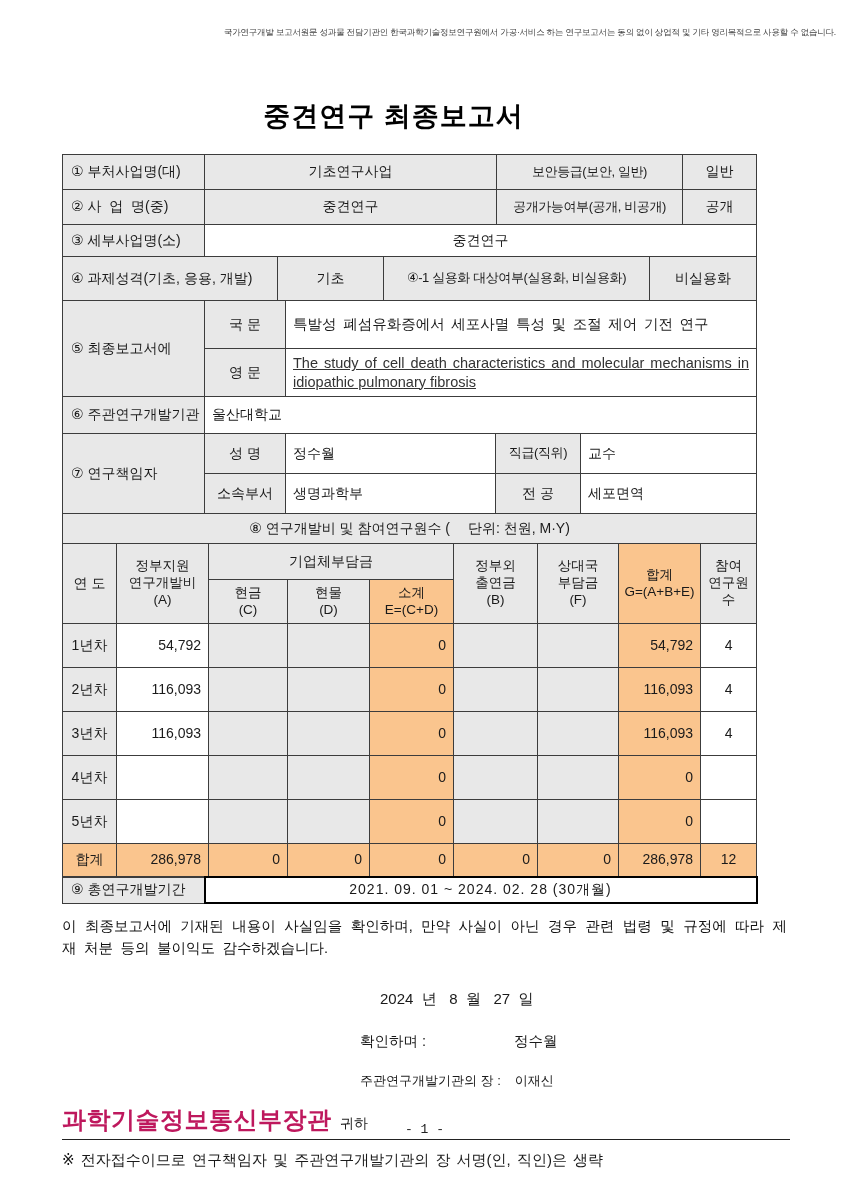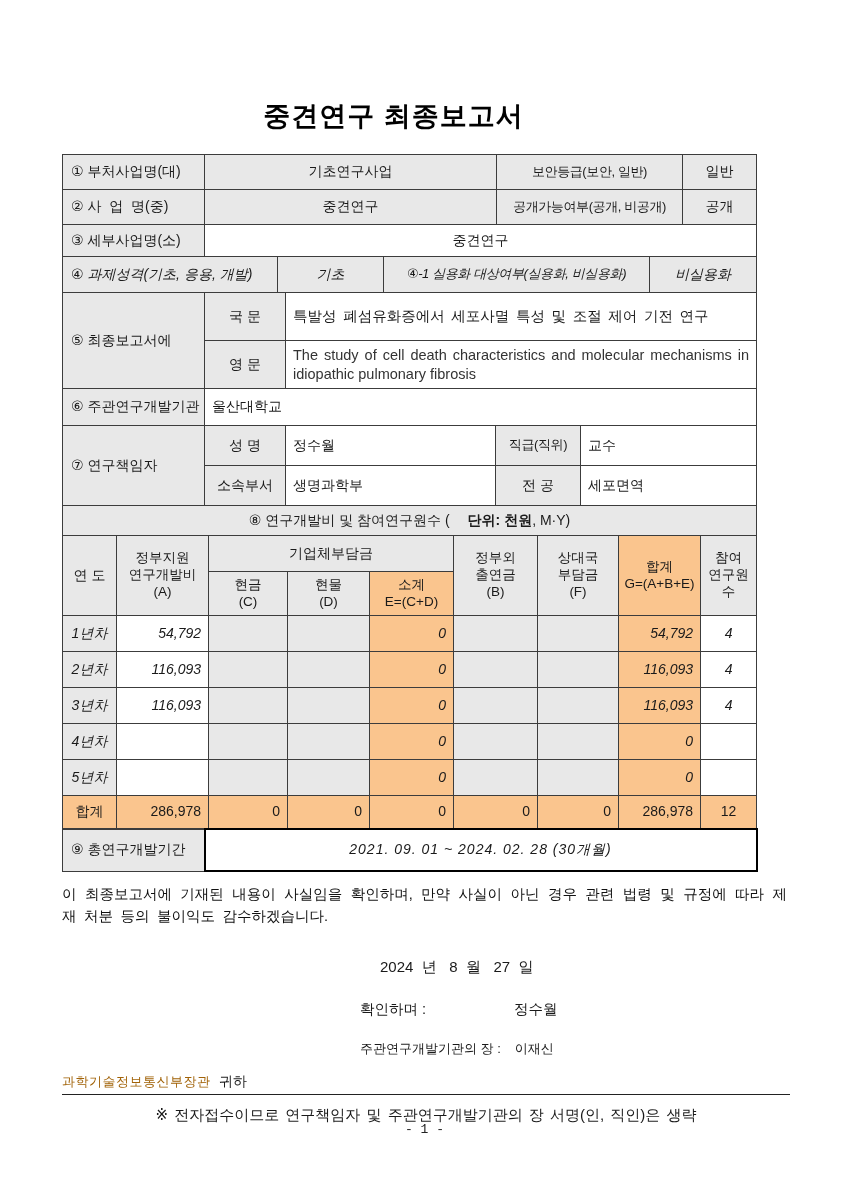--- a/index.html
+++ b/index.html
@@ -17,46 +17,47 @@
   .o{background:var(--orange,#FAC58E);}
   .w{background:#fff;}
   .c{text-align:center;}
   .r{text-align:right;padding-right:7px !important;}
   .lbl{text-align:left;padding-left:8px !important;}
   .lv{text-align:left;padding-left:7px !important;}
   .fs13{font-size:13px !important;letter-spacing:-0.4px;}
   .pre{white-space:pre-line;font-size:13.5px !important;}
   .just{text-align:justify;padding-left:7px !important;padding-right:7px !important;font-size:14.5px !important;}
   .korword{word-spacing:3px;font-family:Liberation Serif, serif;}
-  .h35{height:35px;} .h32{height:32px;} .h34{height:36px;font-style:italic;} .h48{height:48px;}
+  .h35{height:35px;} .h32{height:32px;} .h34{height:44px;} .h48{height:48px;}
   .h37{height:37px;} .h40{height:40px;} .h30{height:30px;} .h36{height:36px;}
-  .h44{height:44px;} .h33{height:33px;} .h42{height:42px;}
+  .h44{height:44px;} .h33{height:33px;} .h42{height:26px;}
   .thick{border:2px solid #000 !important;}
   .sec{font-size:14px !important;}
-  .sec b{font-weight:bold;margin-left:18px;}
+  .sec b{font-weight:normal;margin-left:18px;}
   .statement{margin-top:11px;width:725px;font-size:14.5px;line-height:1.55;
              text-align:justify;word-spacing:3.5px;color:#111;}
   .sig-date{margin-top:30px;margin-left:318px;font-size:15px;white-space:pre;}
   .sig-line1{margin-top:23px;margin-left:298px;font-size:14.5px;}
   .sig-line1 .nm{margin-left:88px;}
   .sig-line2{margin-top:21px;margin-left:298px;font-size:13px;}
   .sig-line2 .nm{margin-left:14px;}
   .recipient-line{margin-top:14px;}
-  .recipient{font-size:13px;font-weight:normal;letter-spacing:0.5px;color:#a16207;}
+  .recipient{font-size:24px;font-weight:bold;letter-spacing:0.5px;color:#be185d;}
   .gwiha{font-size:14px;margin-left:4px;}
   .rule{margin-top:3px;width:728px;border-top:1.6px solid #222;}
-  .note{margin-top:11px;font-size:15px;word-spacing:2px;text-align:center;}
+  .note{margin-top:11px;font-size:15px;word-spacing:2px;}
   .pagenum{position:absolute;top:1122px;left:0;width:849px;text-align:center;
            font-size:13px;font-family:"Liberation Mono","DejaVu Sans Mono",monospace;color:#222;}
 </style>
 </head>
 <body>
 
 <div class="page">
 
+  <div class="disclaimer">국가연구개발 보고서원문 성과물 전담기관인 한국과학기술정보연구원에서 가공·서비스 하는 연구보고서는 동의 없이 상업적 및 기타 영리목적으로 사용할 수 없습니다.</div>
 
   <h1 class="title">중견연구  최종보고서</h1>
 
   <div class="content">
 
     <table class="t">
       <colgroup>
           <col style="width:142px">
           <col style="width:292px">
           <col style="width:186px">
@@ -115,21 +116,21 @@
           <col style="width:471px">
         </colgroup>
       <tbody>
         <tr class="h48">
           <td class="g lbl" rowspan="2">⑤ 최종보고서에</td>
           <td class="g c">국 문</td>
           <td class="w just korword">특발성 폐섬유화증에서 세포사멸 특성 및 조절 제어 기전 연구</td>
         </tr>
         <tr class="h48">
           <td class="g c">영 문</td>
-          <td class="w just" style="white-space:normal;color:#333;">The study of cell death characteristics and molecular mechanisms in idiopathic pulmonary fibrosis</td>
+          <td class="w just" style="white-space:normal;color:#333;text-decoration:underline;">The study of cell death characteristics and molecular mechanisms in idiopathic pulmonary fibrosis</td>
         </tr>
       </tbody>
     </table>
 
     <table class="t">
       <colgroup>
           <col style="width:142px">
           <col style="width:552px">
         </colgroup>
       <tbody>
@@ -278,21 +279,21 @@
     </table>
 
     <table class="t">
       <colgroup>
           <col style="width:142px">
           <col style="width:552px">
         </colgroup>
       <tbody>
         <tr class="h42">
           <td class="g lbl">⑨ 총연구개발기간</td>
-          <td class="w c thick" style="letter-spacing:1px;font-style:italic;">2021. 09. 01 ~ 2024. 02. 28 (30개월)</td>
+          <td class="w c thick" style="letter-spacing:1px;">2021. 09. 01 ~ 2024. 02. 28 (30개월)</td>
         </tr>
       </tbody>
     </table>
 
     <div class="statement">이 최종보고서에 기재된 내용이 사실임을 확인하며, 만약 사실이 아닌 경우 관련 법령 및 규정에 따라 제재 처분 등의 불이익도 감수하겠습니다.</div>
 
     <div class="sig-date">2024  년   8  월   27  일</div>
 
     <div class="sig-line1">
       <span>확인하며 :</span><span class="nm">정수월</span>

